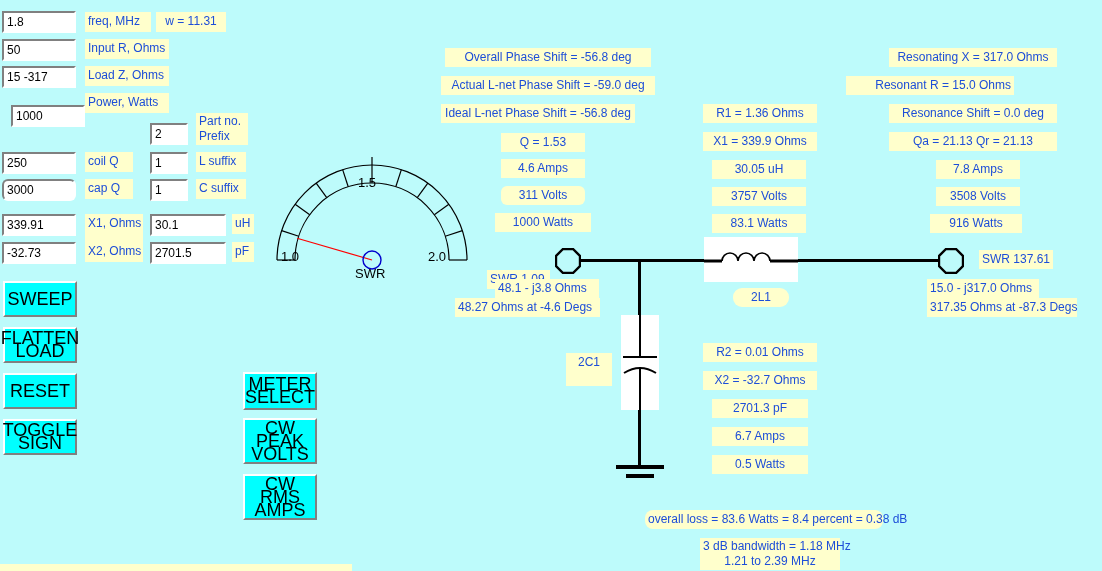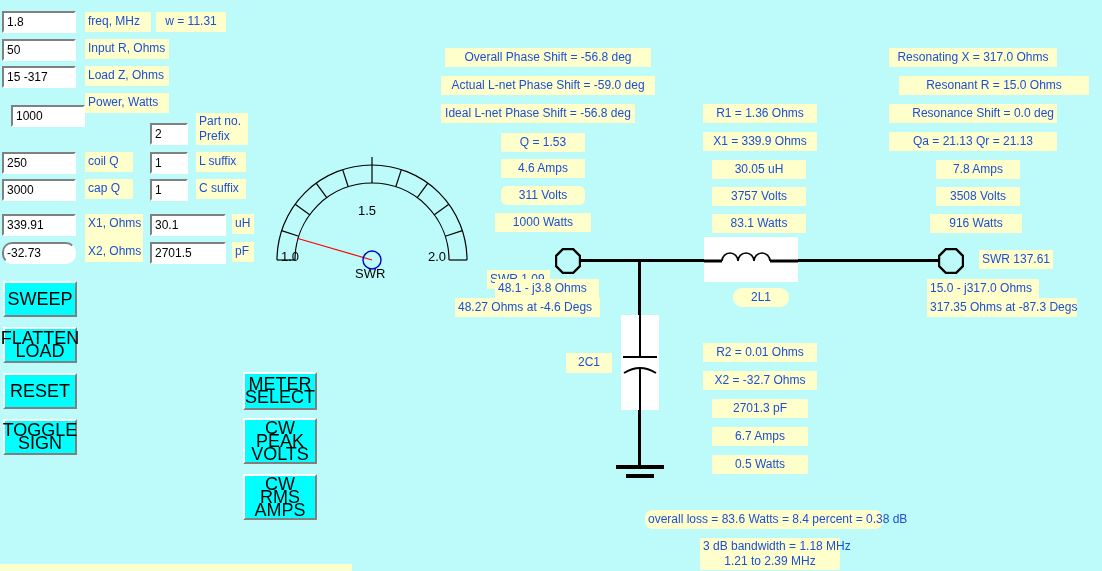--- a/index.html
+++ b/index.html
@@ -85,31 +85,31 @@
 
 <div class="field" style="left:150px;top:123px;width:38px;height:22px;">2</div>
 <div class="lab" style="left:196px;top:113px;width:52px;height:32px;white-space:pre-line;line-height:15px;">Part no.
 Prefix</div>
 
 <div class="field" style="left:2px;top:152px;width:74px;height:22px;">250</div>
 <div class="lab" style="left:85px;top:152px;width:48px;height:20px;line-height:17px;">coil Q</div>
 <div class="field" style="left:150px;top:152px;width:38px;height:22px;">1</div>
 <div class="lab" style="left:196px;top:152px;width:50px;height:20px;line-height:17px;">L suffix</div>
 
-<div class="field" style="left:2px;top:179px;width:74px;height:22px;">3000</div>
+<div class="field" style="left:2px;top:179px;width:74px;height:22px;border-radius:6px;">3000</div>
 <div class="lab" style="left:85px;top:179px;width:48px;height:20px;line-height:17px;">cap Q</div>
 <div class="field" style="left:150px;top:179px;width:38px;height:22px;">1</div>
 <div class="lab" style="left:196px;top:179px;width:50px;height:20px;line-height:17px;">C suffix</div>
 
 <div class="field" style="left:2px;top:214px;width:74px;height:22px;">339.91</div>
 <div class="lab" style="left:85px;top:214px;width:58px;height:36px;line-height:17px;">X1, Ohms</div>
 <div class="field" style="left:150px;top:214px;width:76px;height:22px;">30.1</div>
 <div class="lab" style="left:232px;top:214px;width:22px;height:20px;line-height:17px;">uH</div>
 
-<div class="field" style="left:2px;top:242px;width:74px;height:22px;border-radius:10px;">-32.73</div>
+<div class="field" style="left:2px;top:242px;width:74px;height:22px;">-32.73</div>
 <div class="lab" style="left:85px;top:242px;width:58px;height:20px;line-height:17px;">X2, Ohms</div>
 <div class="field" style="left:150px;top:242px;width:76px;height:22px;">2701.5</div>
 <div class="lab" style="left:232px;top:242px;width:22px;height:20px;line-height:17px;">pF</div>
 
 <div class="btn" style="left:3px;top:281px;width:74px;height:36px;">SWEEP</div>
 <div class="btn" style="left:3px;top:327px;width:74px;height:36px;">FLATTEN
 LOAD</div>
 <div class="btn" style="left:3px;top:373px;width:74px;height:36px;">RESET</div>
 <div class="btn" style="left:3px;top:419px;width:74px;height:36px;">TOGGLE
 SIGN</div>
@@ -136,42 +136,42 @@
         <path d="M145.25946442652042,42.70569143312904 L155.83959896778492,28.143385534379988" fill="none" stroke="#000" stroke-width="1.2"></path>
         <path d="M162.29430856687094,59.74053557347957 L176.85661446562,49.16040103221505" fill="none" stroke="#000" stroke-width="1.2"></path>
         <path d="M173.2313517547268,81.20569143312905 L190.35036904803957,75.64338553438" fill="none" stroke="#000" stroke-width="1.2"></path>
         <path d="M177,105 L195,105" fill="none" stroke="#000" stroke-width="1.2"></path>
       </g>
     <line id="gauge-needle" x1="100" y1="105" x2="25.097092517198448" y2="83.23869372894009" stroke="#ff0000" stroke-width="1.2"></line>
     <circle id="gauge-hub" cx="100" cy="105" r="9" fill="none" stroke="#0000cc" stroke-width="1.4"></circle>
   </svg>
 </div>
 <div class="abs" style="left:281px;top:249px;font-size:13px;">1.0</div>
-<div class="abs" style="left:358px;top:175px;font-size:13px;margin-top:28px;">1.5</div>
+<div class="abs" style="left:358px;top:175px;font-size:13px;">1.5</div>
 <div class="abs" style="left:428px;top:249px;font-size:13px;">2.0</div>
 <div class="abs" style="left:355px;top:266px;font-size:13px;">SWR</div>
 
 <div class="lab c" style="left:445px;top:48px;width:206px;height:19px;line-height:17px;">Overall Phase Shift = -56.8 deg</div>
 <div class="lab c" style="left:441px;top:76px;width:214px;height:19px;line-height:17px;">Actual L-net Phase Shift = -59.0 deg</div>
 <div class="lab c" style="left:441px;top:104px;width:194px;height:19px;line-height:17px;">Ideal L-net Phase Shift = -56.8 deg</div>
 <div class="lab c" style="left:501px;top:133px;width:84px;height:19px;line-height:17px;">Q = 1.53</div>
 <div class="lab c" style="left:501px;top:159px;width:84px;height:19px;line-height:17px;">4.6 Amps</div>
 <div class="lab c" style="left:501px;top:186px;width:84px;height:19px;line-height:17px;border-radius:6px;">311 Volts</div>
 <div class="lab c" style="left:495px;top:213px;width:96px;height:19px;line-height:17px;">1000 Watts</div>
 
 <div class="lab c" style="left:703px;top:104px;width:114px;height:19px;line-height:17px;">R1 = 1.36 Ohms</div>
 <div class="lab c" style="left:703px;top:132px;width:114px;height:19px;line-height:17px;">X1 = 339.9 Ohms</div>
 <div class="lab c" style="left:712px;top:160px;width:94px;height:19px;line-height:17px;">30.05 uH</div>
 <div class="lab c" style="left:712px;top:187px;width:94px;height:19px;line-height:17px;">3757 Volts</div>
 <div class="lab c" style="left:712px;top:214px;width:94px;height:19px;line-height:17px;">83.1 Watts</div>
 <div class="lab c" style="left:733px;top:288px;width:56px;height:19px;line-height:17px;border-radius:9px;">2L1</div>
 
 <div class="lab c" style="left:889px;top:48px;width:168px;height:19px;line-height:17px;">Resonating X = 317.0 Ohms</div>
-<div class="lab c" style="left:899px;top:76px;width:190px;height:19px;line-height:17px;">Resonant R = 15.0 Ohms</div>
-<div class="lab c" style="left:889px;top:104px;width:168px;height:19px;line-height:17px;text-align:right;">Resonance Shift = 0.0 deg</div>
+<div class="lab c" style="left:846px;top:76px;width:168px;height:19px;line-height:17px;text-align:right;">Resonant R = 15.0 Ohms</div>
+<div class="lab c" style="left:889px;top:104px;width:168px;height:19px;line-height:17px;">Resonance Shift = 0.0 deg</div>
 <div class="lab c" style="left:889px;top:132px;width:168px;height:19px;line-height:17px;">Qa = 21.13            Qr = 21.13</div>
 <div class="lab c" style="left:936px;top:160px;width:84px;height:19px;line-height:17px;">7.8 Amps</div>
 <div class="lab c" style="left:936px;top:187px;width:84px;height:19px;line-height:17px;">3508 Volts</div>
 <div class="lab c" style="left:930px;top:214px;width:92px;height:19px;line-height:17px;">916 Watts</div>
 
 <div class="wire" style="left:573px;top:259px;width:131px;height:3px;"></div>
 <div class="wire" style="left:798px;top:259px;width:145px;height:3px;"></div>
 
 <div class="wire" style="left:638px;top:260px;width:3px;height:55px;"></div>
 <div class="wire" style="left:639px;top:315px;width:2px;height:95px;"></div>
@@ -216,21 +216,21 @@
 </div>
 
 <div class="lab" style="left:487px;top:250px;width:63px;height:19px;line-height:17px;margin-top:20px;">SWR 1.09</div>
 <div class="lab" style="left:495px;top:279px;width:104px;height:19px;line-height:17px;">48.1 - j3.8 Ohms</div>
 <div class="lab" style="left:455px;top:298px;width:145px;height:19px;line-height:17px;">48.27 Ohms at -4.6 Degs</div>
 
 <div class="lab" style="left:979px;top:250px;width:74px;height:19px;line-height:17px;">SWR 137.61</div>
 <div class="lab" style="left:927px;top:279px;width:112px;height:19px;line-height:17px;">15.0 - j317.0 Ohms</div>
 <div class="lab" style="left:927px;top:298px;width:150px;height:19px;line-height:17px;">317.35 Ohms at -87.3 Degs</div>
 
-<div class="lab c" style="left:566px;top:353px;width:46px;height:20px;line-height:17px;">2C1</div>
+<div class="lab c" style="left:566px;top:353px;width:46px;height:33px;line-height:17px;">2C1</div>
 <div class="lab c" style="left:703px;top:343px;width:114px;height:19px;line-height:17px;">R2 = 0.01 Ohms</div>
 <div class="lab c" style="left:703px;top:371px;width:114px;height:19px;line-height:17px;">X2 = -32.7 Ohms</div>
 <div class="lab c" style="left:712px;top:399px;width:96px;height:19px;line-height:17px;">2701.3 pF</div>
 <div class="lab c" style="left:712px;top:427px;width:96px;height:19px;line-height:17px;">6.7 Amps</div>
 <div class="lab c" style="left:712px;top:455px;width:96px;height:19px;line-height:17px;">0.5 Watts</div>
 
 <div class="lab c" style="left:645px;top:510px;width:238px;height:19px;line-height:17px;border-radius:8px;">overall loss = 83.6 Watts = 8.4 percent = 0.38 dB</div>
 <div class="lab c" style="left:700px;top:538px;width:140px;height:17px;line-height:15px;">3 dB bandwidth = 1.18 MHz</div>
 <div class="lab c" style="left:700px;top:553px;width:140px;height:17px;line-height:15px;">1.21 to 2.39 MHz</div>
 

